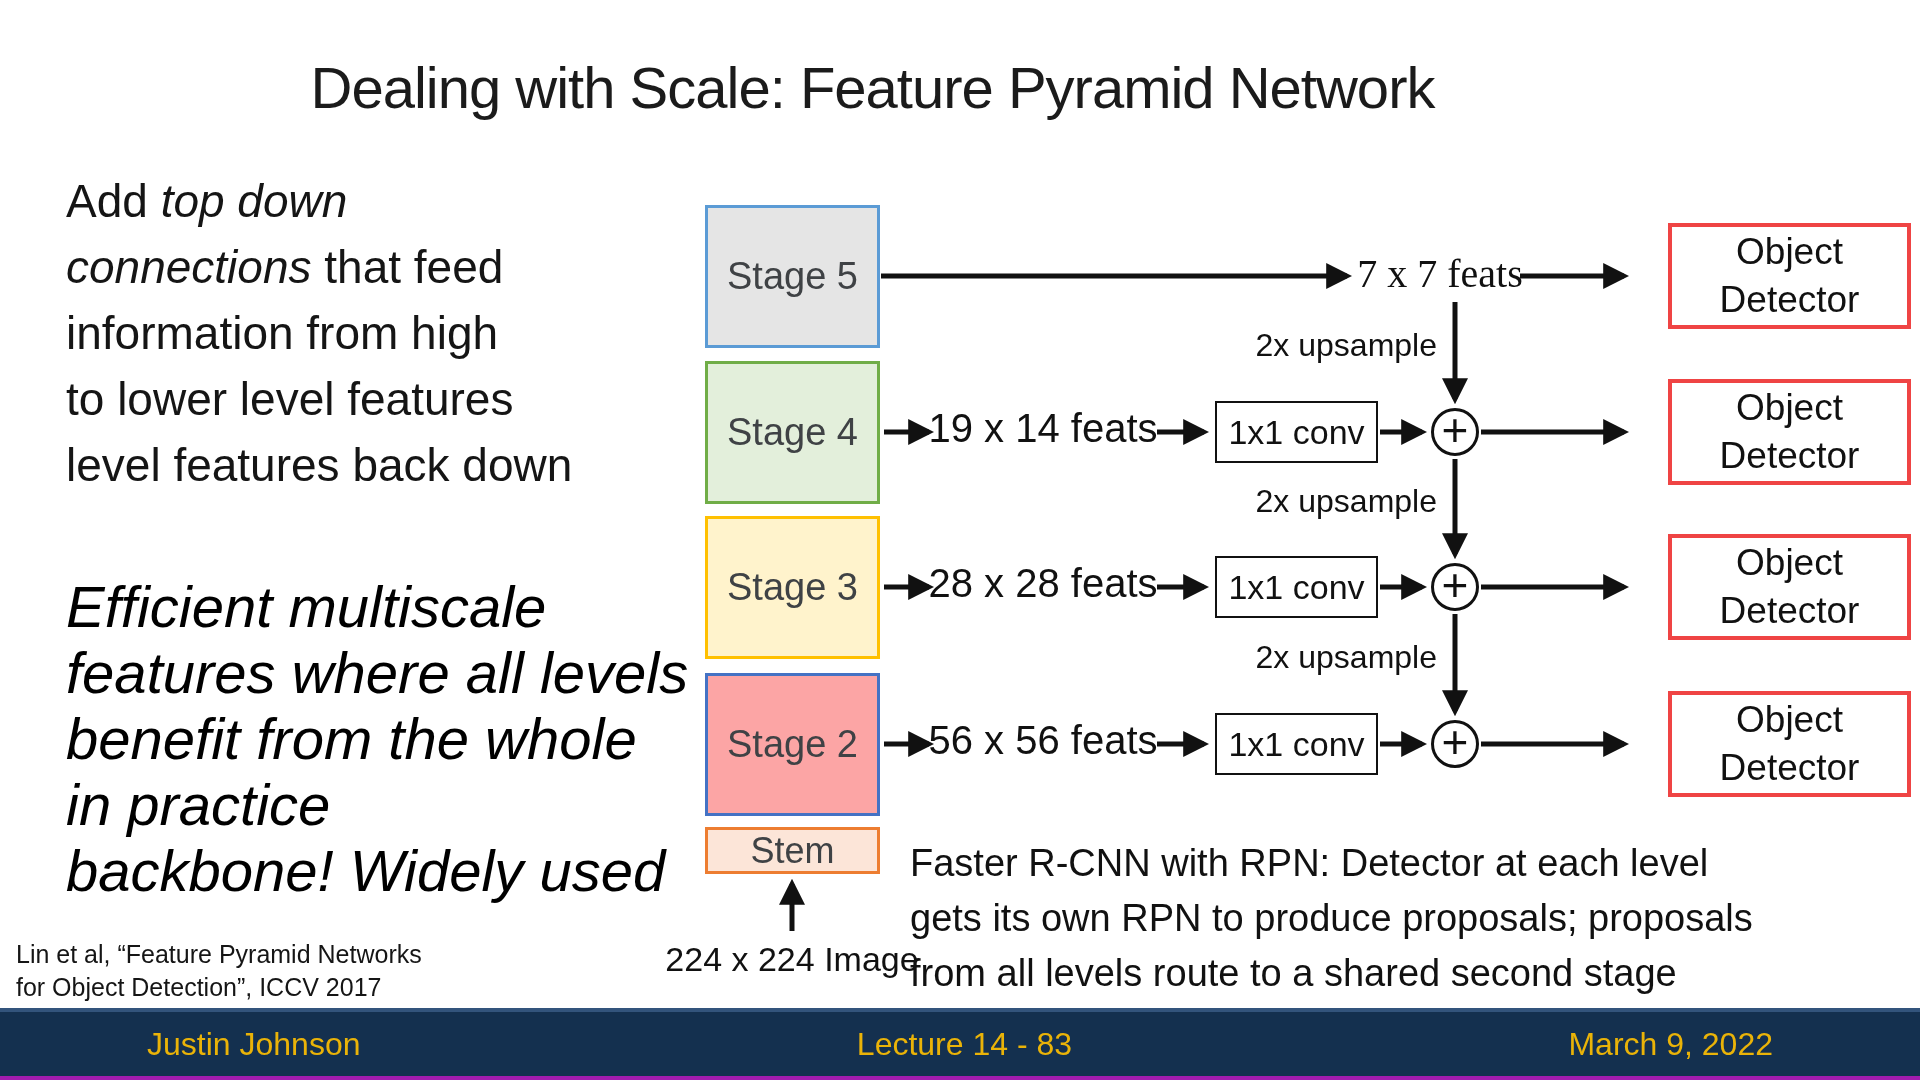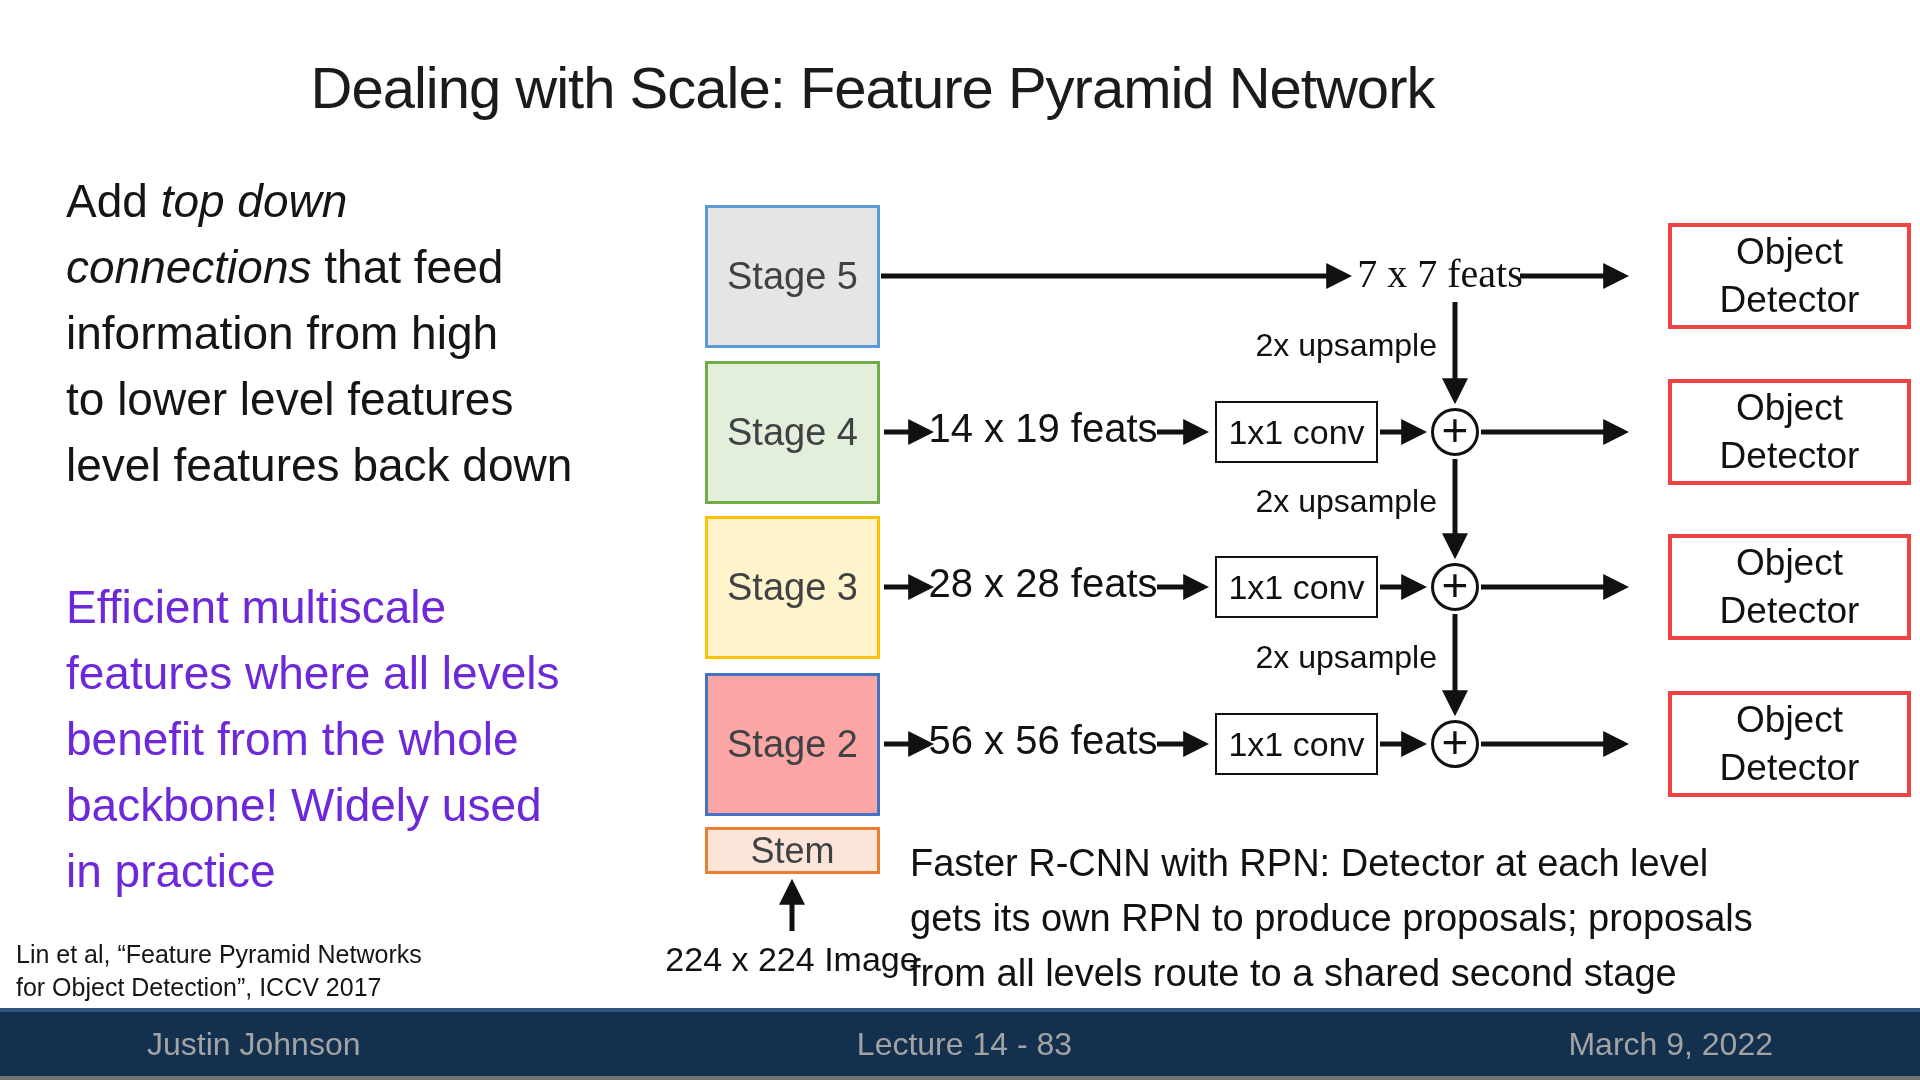--- a/index.html
+++ b/index.html
@@ -8,21 +8,21 @@
     font-family:"Liberation Sans",sans-serif;color:#1b1b1b;
   }
   .abs{position:absolute;}
 
   
   #title{left:0;top:54px;width:1745px;text-align:center;font-size:58px;font-weight:300;
          letter-spacing:-1px;color:#1b1b1b;}
 
   
   #add-topdown{left:66px;top:168px;font-size:46px;line-height:66px;color:#151515;white-space:nowrap;}
-  #green-text{left:66px;top:574px;font-size:46px;line-height:66px;color:#6d28d9;white-space:nowrap;}
+  #green-text{left:66px;top:574px;font-size:58px;line-height:66px;color:#000000;white-space:nowrap;font-style:italic;}
   #citation{left:16px;top:938px;font-size:25px;line-height:33px;color:#151515;white-space:nowrap;}
 
   
   .stagebox{left:705px;width:175px;height:143px;box-sizing:border-box;border:3px solid;
             display:flex;align-items:center;justify-content:center;
             font-size:38px;color:#3f4245;}
   #stage5{top:205px;background:#e5e5e5;border-color:#5B9BD5;}
   #stage4{top:361px;background:#E3EFDB;border-color:#70AD47;}
   #stage3{top:516px;background:#FFF3CC;border-color:#FFC000;text-align:right;}
   #stage2{top:673px;background:#fca5a5;border-color:#4472C4;}
@@ -61,44 +61,44 @@
 
   
   #input-label{left:642px;top:940px;width:300px;text-align:center;font-size:34px;color:#111;white-space:nowrap;}
   #faster-rcnn{left:910px;top:836px;font-size:38px;line-height:55px;color:#111;white-space:nowrap;}
 
   
   #connectors{left:0;top:0;width:1920px;height:1080px;pointer-events:none;}
 
   
   #footer{left:0;bottom:0;width:1920px;height:72px;box-sizing:border-box;
-          background:#14304f;border-top:4px solid #33547c;border-bottom:4px solid #737373;
+          background:#14304f;border-top:4px solid #33547c;border-bottom:4px solid #a21caf;
           display:flex;align-items:center;justify-content:space-between;
-          padding:0 147px;font-size:32px;color:#a3a3a3;}
+          padding:0 147px;font-size:32px;color:#eab308;}
 </style>
 </head>
 <body>
 
 <div id="slide">
 
   <div class="abs" id="title">Dealing with Scale: Feature Pyramid Network</div>
 
   <div class="abs" id="add-topdown">
       <div><span>Add </span><span style="font-style: italic;">top down</span></div>
       <div><span style="font-style: italic;">connections</span><span> that feed</span></div>
       <div>information from high</div>
       <div>to lower level features</div>
       <div>level features back down</div>
     </div>
   <div class="abs" id="green-text">
       <div>Efficient multiscale</div>
       <div>features where all levels</div>
       <div>benefit from the whole</div>
+      <div>in practice</div>
       <div>backbone! Widely used</div>
-      <div>in practice</div>
     </div>
   <div class="abs" id="citation">
       <div>Lin et al, “Feature Pyramid Networks</div>
       <div>for Object Detection”, ICCV 2017</div>
     </div>
 
   <svg class="abs" id="connectors" width="1920" height="1080" viewBox="0 0 1920 1080">
     <defs>
       <marker id="ah" viewBox="0 0 10 10" refX="8" refY="5" markerWidth="5.2" markerHeight="5.2" orient="auto-start-reverse" markerUnits="strokeWidth">
         <path d="M0,0 L10,5 L0,10 Z" fill="#111"></path>
@@ -142,21 +142,21 @@
     <span>Stage 3</span>
   </div>
   <div class="abs stagebox" id="stage2">
     <span>Stage 2</span>
   </div>
   <div class="abs" id="stem">
     <span>Stem</span>
   </div>
 
   <div class="abs feats" id="feats-7">7 x 7 feats</div>
-  <div class="abs feats" id="feats-14">14 x 19 feats</div>
+  <div class="abs feats" id="feats-14">19 x 14 feats</div>
   <div class="abs feats" id="feats-28">28 x 28 feats</div>
   <div class="abs feats" id="feats-56">56 x 56 feats</div>
 
   <div class="abs convbox" id="conv4">1x1 conv</div>
   <div class="abs convbox" id="conv3">1x1 conv</div>
   <div class="abs convbox" id="conv2">1x1 conv</div>
 
   <div class="abs plus" id="plus4">+</div>
   <div class="abs plus" id="plus3">+</div>
   <div class="abs plus" id="plus2">+</div>

